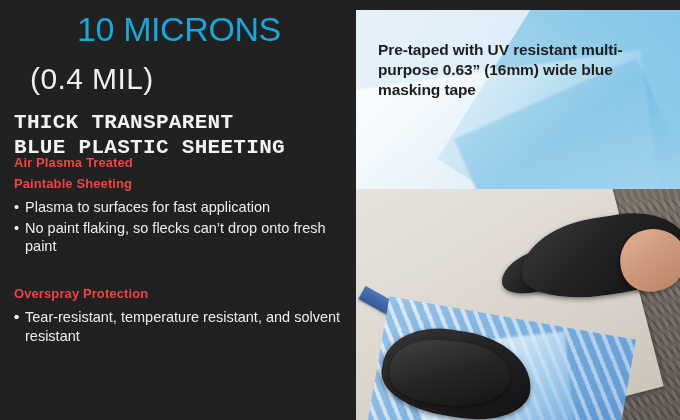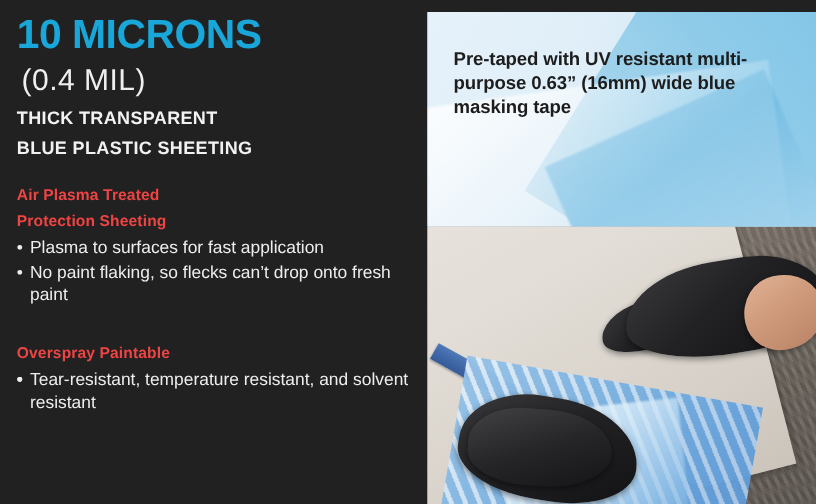--- a/index.html
+++ b/index.html
@@ -27,40 +27,42 @@
   }
   .headline {
     position: absolute;
     left: 14px;
     top: 10px;
     width: 330px;
   }
   .headline-main {
     color: #19A6D8;
     font-size: 34px;
-    font-weight: bold;
+    font-weight: normal;
     letter-spacing: -0.4px;
     line-height: 38px;
     margin: 0;
+    text-align: center;
   }
   .headline-sub {
     color: #efefef;
-    font-size: 25px;
+    font-size: 30px;
     font-weight: 300;
     letter-spacing: 0.4px;
     line-height: 30px;
-    margin: 4px;
+    margin: 16px;
   }
   .headline-line {
     color: #f2f2f2;
-    font-size: 15px;
+    font-size: 21px;
     font-weight: bold;
     letter-spacing: 0.3px;
     line-height: 25px;
     margin: 0;
+    font-family: Liberation Mono, monospace;
   }
 
   .feature-block {
     position: absolute;
     left: 14px;
     width: 335px;
   }
   .feature-block.block-0 { top: 152px; }
   .feature-block.block-1 { top: 283px; }
 
@@ -299,37 +301,37 @@
     <div class="headline">
       <p class="headline-main">10 MICRONS</p>
       <p class="headline-sub">(0.4 MIL)</p>
       <p class="headline-line">THICK TRANSPARENT</p>
       <p class="headline-line">BLUE PLASTIC SHEETING</p>
     </div>
 
     <div class="feature-block block-0">
       <h3 class="feature-title">
         <span>Air Plasma Treated</span><br>
-        <span>Protection Sheeting</span>
+        <span>Paintable Sheeting</span>
       </h3>
       <ul class="bullet-list">
         <li class="bullet-item">
           <span class="dot">•</span>
           <span>Plasma to surfaces for fast application</span>
         </li>
         <li class="bullet-item">
           <span class="dot">•</span>
           <span>No paint flaking, so flecks can’t drop onto fresh paint</span>
         </li>
       </ul>
     </div>
 
     <div class="feature-block block-1">
       <h3 class="feature-title">
-        <span>Overspray Paintable</span>
+        <span>Overspray Protection</span>
       </h3>
       <ul class="bullet-list">
         <li class="bullet-item">
           <span class="dot">•</span>
         </li>
         <li class="bullet-item">
           <span class="dot">•</span>
         </li>
         <li class="bullet-item">
           <span class="dot">•</span>

